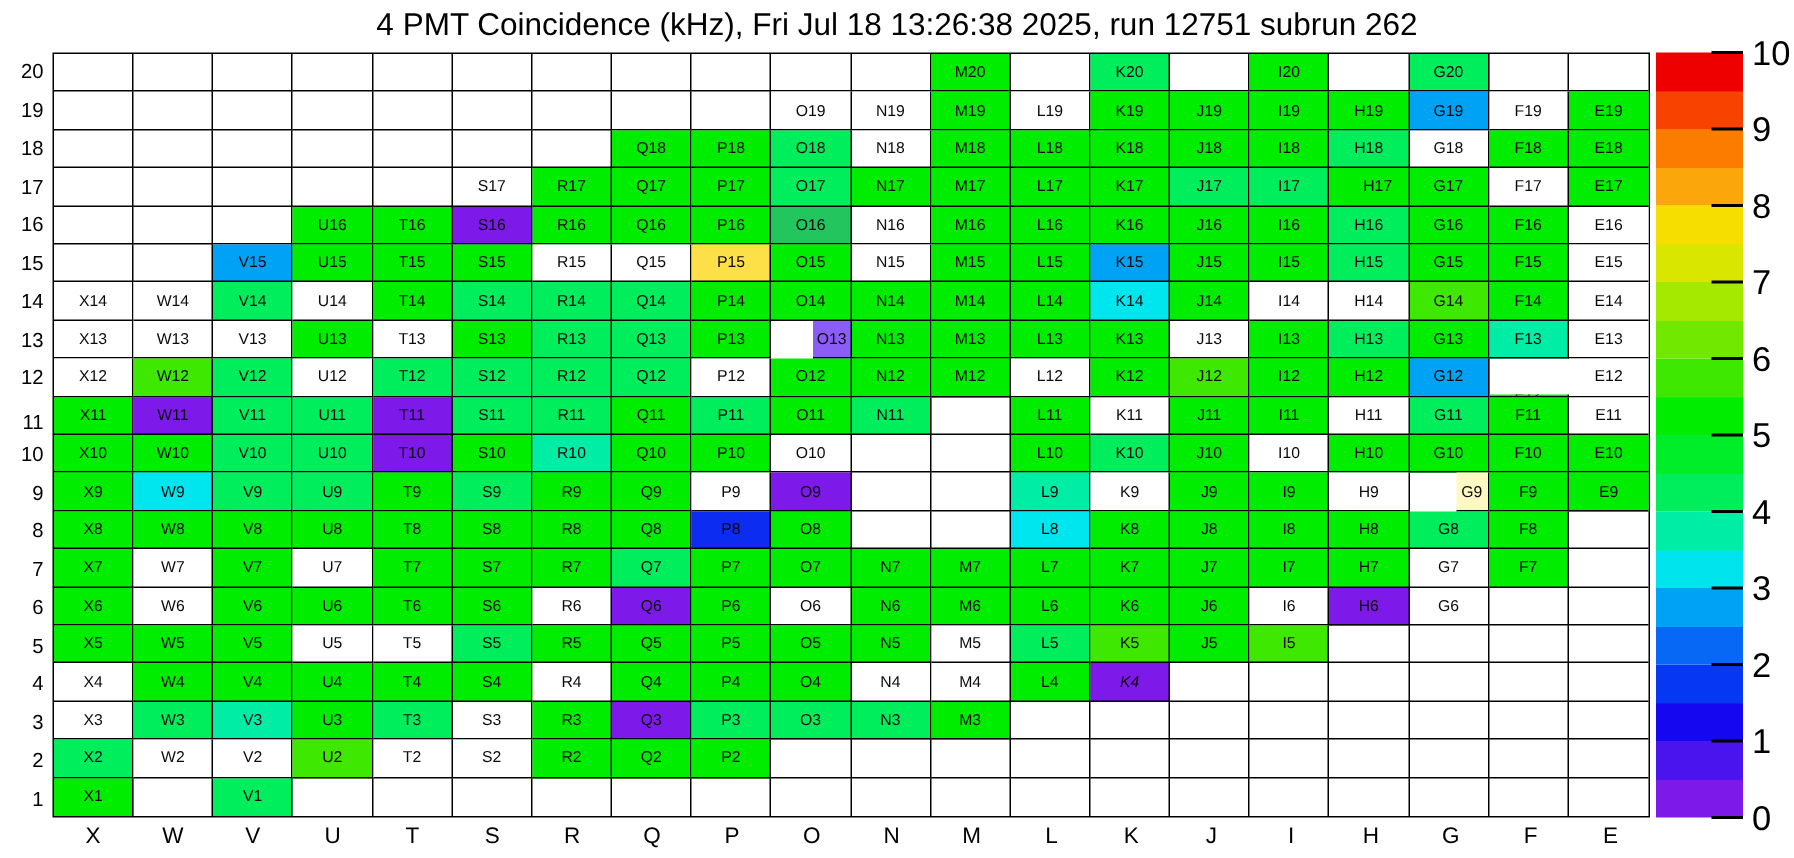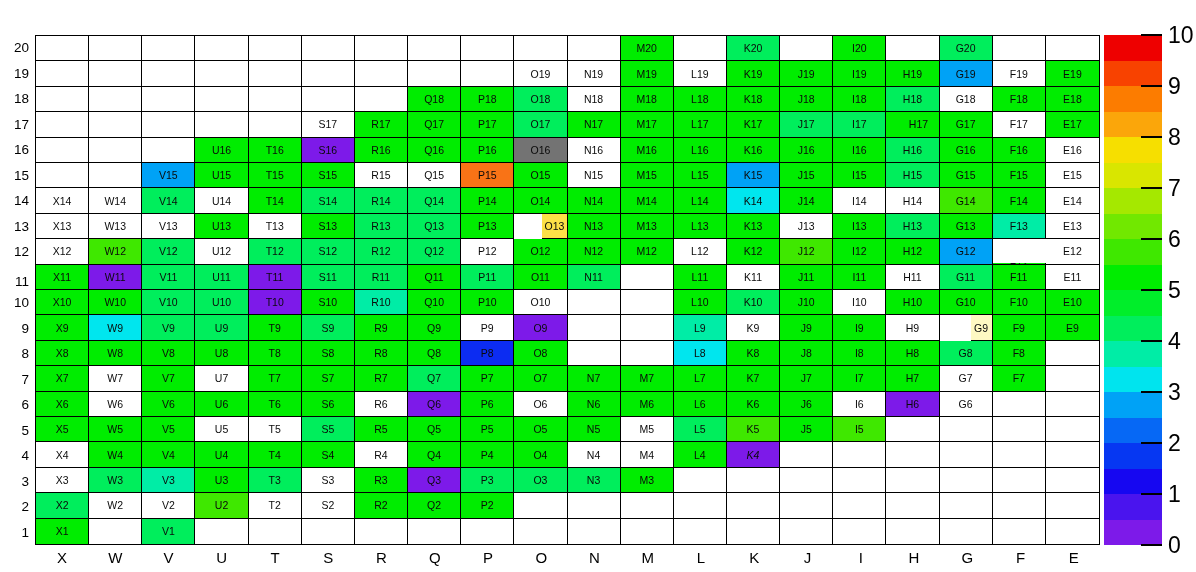--- a/index.html
+++ b/index.html
@@ -19,20 +19,21 @@
   .xlab{position:absolute;top:549px;width:54px;text-align:center;font-size:15px;}
   .cbar{position:absolute;left:1104px;top:35px;width:58px;height:510px;}
   .cband{position:absolute;left:0;width:58px;}
   .ctick{position:absolute;height:2px;background:#000;width:21px;left:1141px;}
   .clab{position:absolute;left:1168px;width:34px;text-align:left;font-size:23px;height:24px;line-height:24px;}
 </style>
 </head>
 <body>
 
 <div class="stage">
+  <div class="title">4 PMT Coincidence (kHz), Fri Jul 18 13:26:38 2025, run 12751 subrun 262</div>
   <div class="plot" id="grid">
       <div class="cell"></div>
       <div class="cell"></div>
       <div class="cell"></div>
       <div class="cell"></div>
       <div class="cell"></div>
       <div class="cell"></div>
       <div class="cell"></div>
       <div class="cell"></div>
       <div class="cell"></div>
@@ -207,21 +208,21 @@
       </div>
       <div class="cell" style="background: rgb(0, 237, 0);">
         <span>R16</span>
       </div>
       <div class="cell" style="background: rgb(0, 237, 0);">
         <span>Q16</span>
       </div>
       <div class="cell" style="background: rgb(0, 237, 0);">
         <span>P16</span>
       </div>
-      <div class="cell" style="background: #737373;">
+      <div class="cell" style="background: #22c55e;">
         <span>O16</span>
       </div>
       <div class="cell" style="background: rgb(255, 255, 255);">
         <span>N16</span>
       </div>
       <div class="cell" style="background: rgb(0, 237, 0);">
         <span>M16</span>
       </div>
       <div class="cell" style="background: rgb(0, 237, 0);">
         <span>L16</span>
@@ -260,21 +261,21 @@
       </div>
       <div class="cell" style="background: rgb(0, 237, 0);">
         <span>S15</span>
       </div>
       <div class="cell" style="background: rgb(255, 255, 255);">
         <span>R15</span>
       </div>
       <div class="cell" style="background: rgb(255, 255, 255);">
         <span>Q15</span>
       </div>
-      <div class="cell" style="background: #f97316;">
+      <div class="cell" style="background: #fde047;">
         <span>P15</span>
       </div>
       <div class="cell" style="background: rgb(0, 237, 0);">
         <span>O15</span>
       </div>
       <div class="cell" style="background: rgb(255, 255, 255);">
         <span>N15</span>
       </div>
       <div class="cell" style="background: rgb(0, 237, 0);">
         <span>M15</span>
@@ -383,21 +384,21 @@
       </div>
       <div class="cell" style="background: rgb(0, 238, 92);">
         <span>R13</span>
       </div>
       <div class="cell" style="background: rgb(0, 238, 92);">
         <span>Q13</span>
       </div>
       <div class="cell" style="background: rgb(0, 237, 0);">
         <span>P13</span>
       </div>
-      <div class="cell" style="background: #fde047; margin-left: 28px;">
+      <div class="cell" style="background: #8b5cf6; margin-left: 28px;">
         <span>O13</span>
       </div>
       <div class="cell" style="background: rgb(0, 237, 0);">
         <span>N13</span>
       </div>
       <div class="cell" style="background: rgb(0, 237, 0);">
         <span>M13</span>
       </div>
       <div class="cell" style="background: rgb(0, 237, 0);">
         <span>L13</span>

